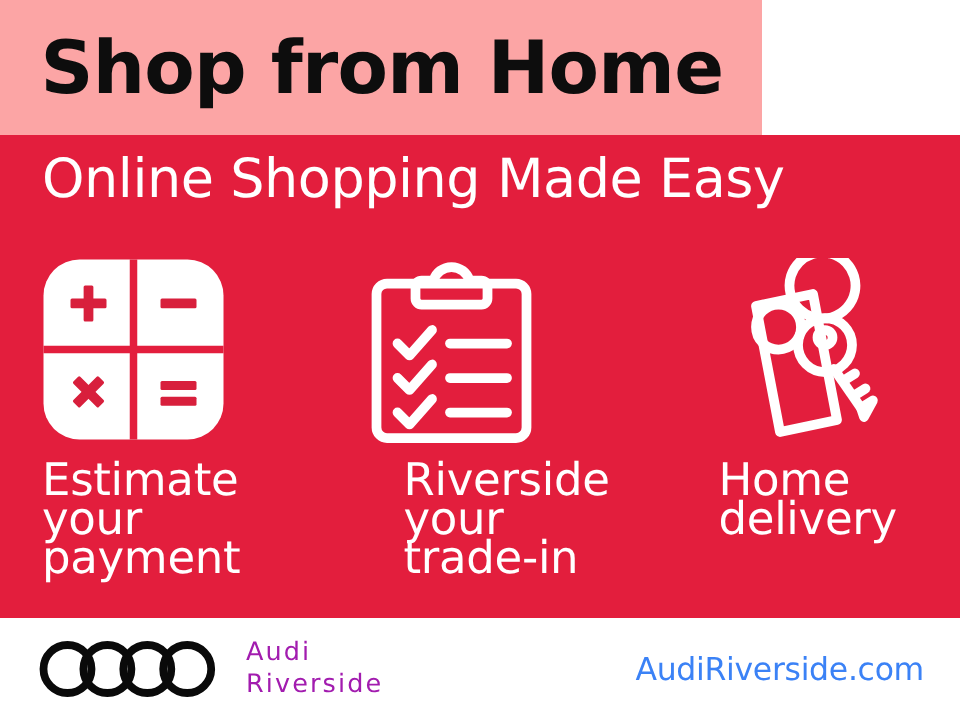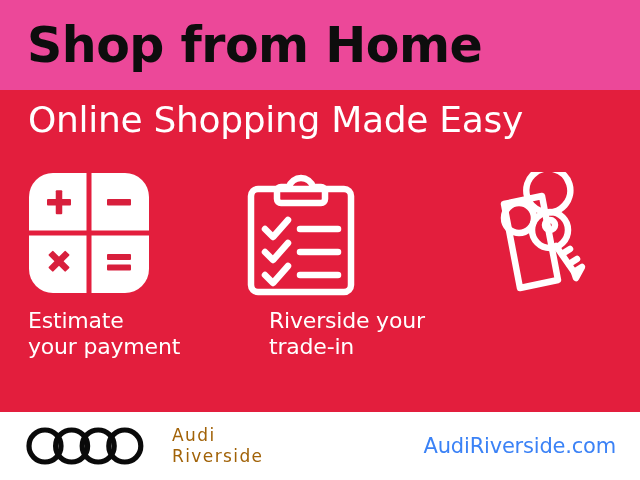--- a/index.html
+++ b/index.html
@@ -17,23 +17,23 @@
     height: 480px;
     overflow: hidden;
     background: #ffffff;
   }
 
   
   .header {
     position: absolute;
     left: 0;
     top: 0;
-    width: 640px;
+    width: 508px;
     height: 90px;
-    background: #ec4899;
+    background: #fca5a5;
     display: flex;
     align-items: center;
   }
   .header-title {
     font-family: "DejaVu Sans", sans-serif;
     font-weight: bold;
     font-size: 49px;
     line-height: 1;
     color: #0d0d0d;
     letter-spacing: -0.5px;
@@ -83,21 +83,21 @@
     left: 28px;
     width: 130px;
     height: 126px;
   }
   .feature-icon svg { display: block; }
   .feature-caption {
     position: absolute;
     top: 136px;
     left: 28px;
     font-family: "DejaVu Sans", sans-serif;
-    font-size: 22px;
+    font-size: 30px;
     line-height: 26px;
     color: #ffffff;
     letter-spacing: -0.2px;
     white-space: pre-line;
   }
 
   
   .feature.col2 .feature-icon { left: 26px; }
   .feature.col2 .feature-caption { left: 56px; }
   .feature.col3 .feature-icon { left: 44px; }
@@ -113,26 +113,26 @@
     background: #ffffff;
     display: flex;
     align-items: center;
   }
   .audi-rings {
     margin-left: 26px;
     flex: 0 0 auto;
   }
   .audi-rings svg { display: block; }
   .dealer-name {
-    margin-left: 28px;
+    margin-left: 20px;
     font-family: "DejaVu Sans", sans-serif;
     font-size: 17px;
     line-height: 21px;
     letter-spacing: 1.4px;
-    color: #a16207;
+    color: #a21caf;
     white-space: pre-line;
     flex: 0 0 auto;
   }
   .site-url {
     margin-left: auto;
     margin-right: 24px;
     font-family: "DejaVu Sans", sans-serif;
     font-size: 21px;
     color: #3b82f6;
     letter-spacing: -0.2px;
@@ -220,20 +220,22 @@
               <circle cx="80" cy="53" r="5"></circle>
 
               <path d="M86 74 L104 100"></path>
 
               <path d="M92 82 L100 77"></path>
               <path d="M99 92 L107 87"></path>
               <path d="M104 100 L112 95 L106 106 Z"></path>
             </g>
           </svg>
         </div>
+        <div class="feature-caption">Home
+delivery</div>
       </div>
 
     </div>
   </div>
 
   <div class="footer">
 
     <div class="audi-rings">
       <svg width="118" height="42" viewBox="0 0 118 42" aria-hidden="true">
         <g fill="none" stroke="#0a0a0a" stroke-width="5.2">

